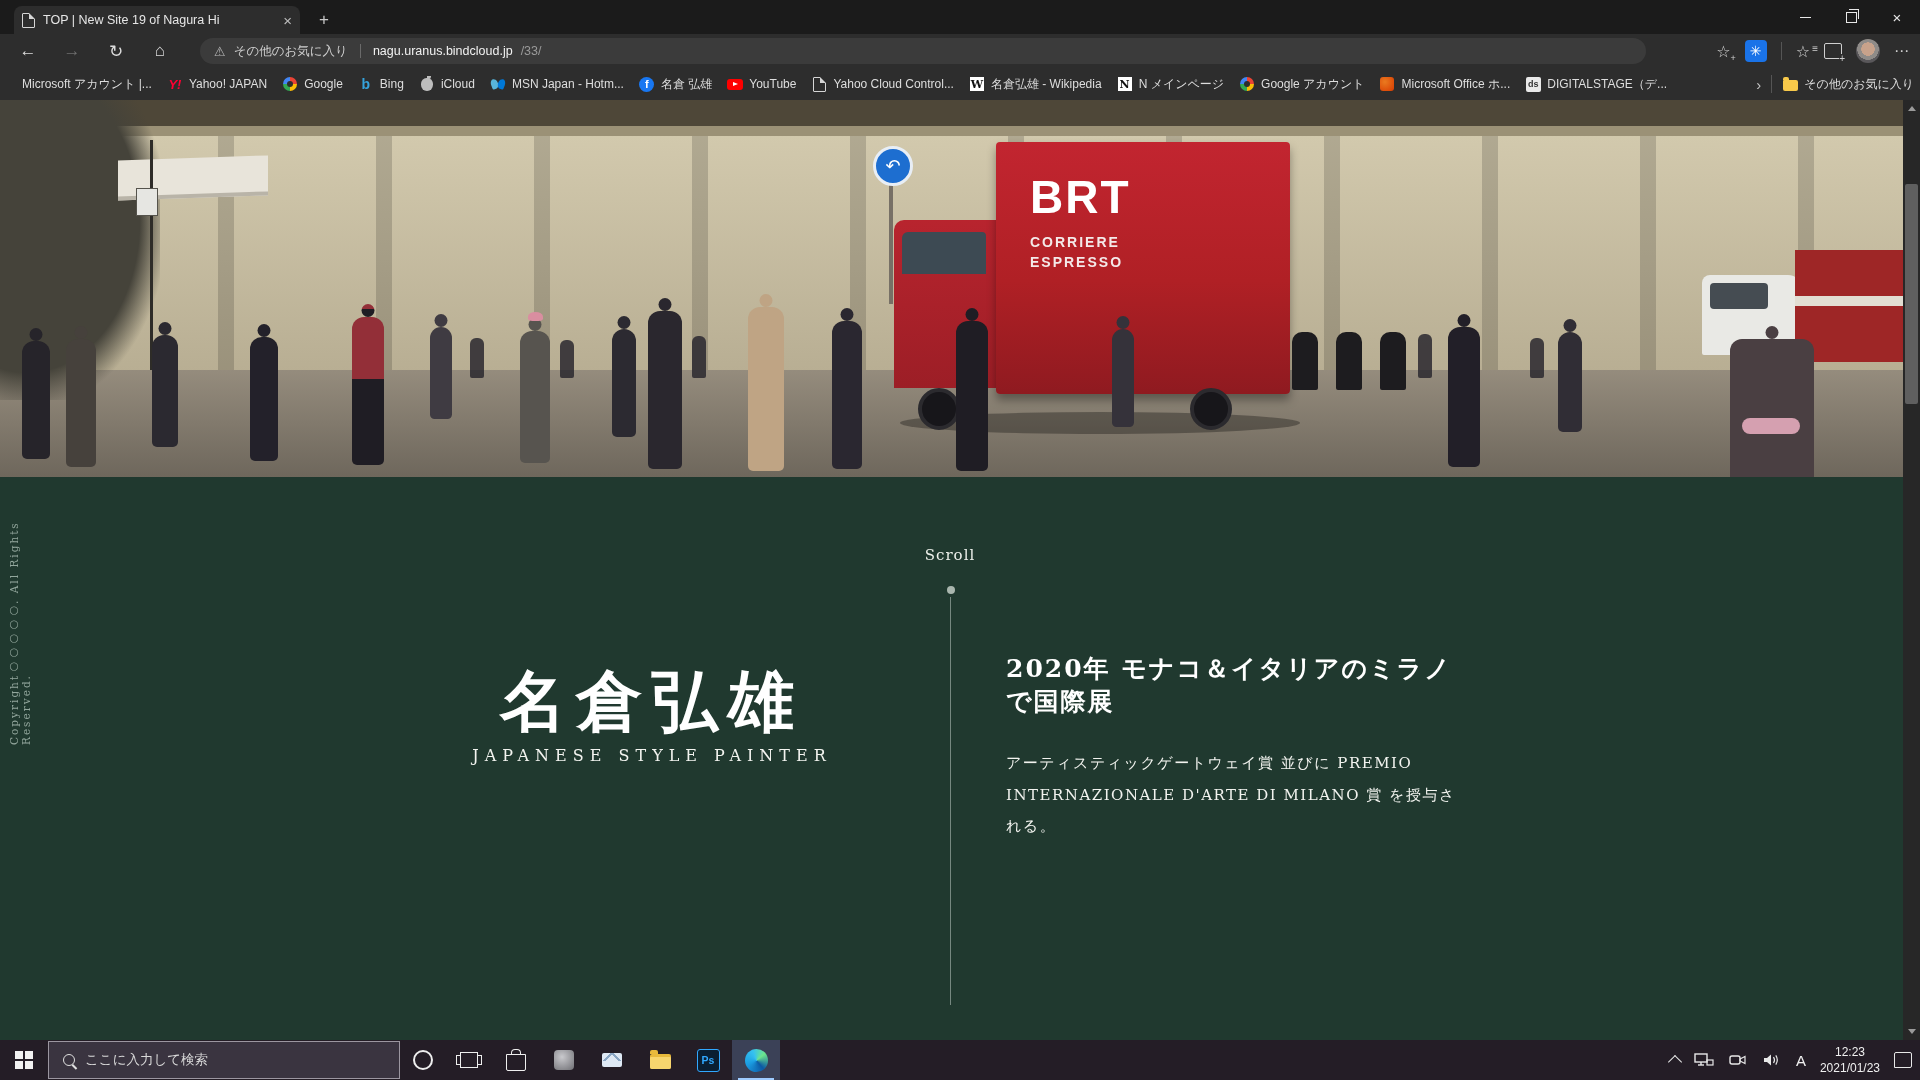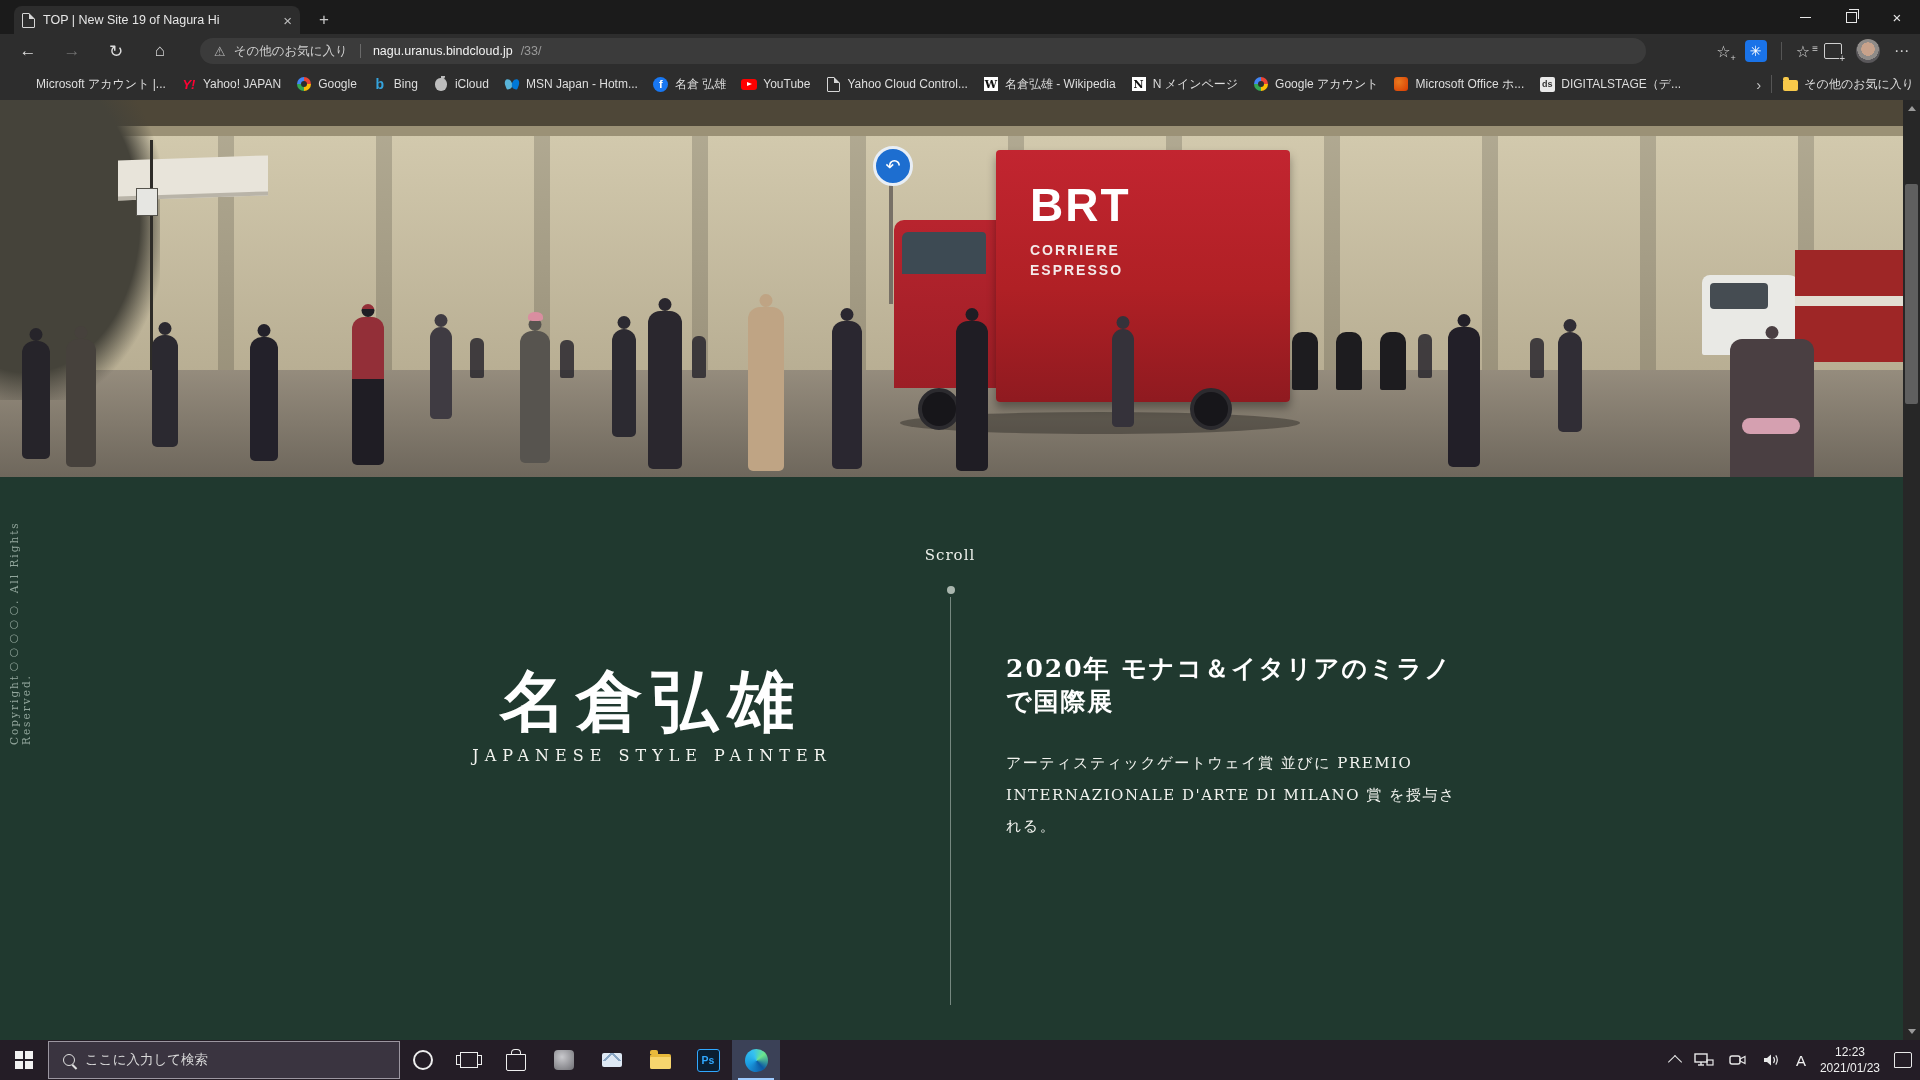--- a/index.html
+++ b/index.html
@@ -37,21 +37,21 @@
   .tb-div{width:1px;height:18px;background:#555;}
   .star-lines::after{content:"\2261";position:absolute;right:-8px;top:1px;font-size:10px;color:#cfcfcf;}
   .collections{width:16px;height:14px;border:1.4px solid #cfcfcf;border-radius:2px;position:relative;}
   .collections::before{content:"+";position:absolute;right:-4px;bottom:-6px;background:#2d2d2d;color:#cfcfcf;
     font-size:10px;line-height:10px;}
   .avatar{width:24px;height:24px;border-radius:50%;
     background:radial-gradient(circle at 50% 42%,#c8a28b 0 36%,#8f8b88 37% 58%,#59575a 59% 100%);}
   .dots{color:#cfcfcf;font-size:15px;letter-spacing:1px;}
   
   .bookmarks{position:absolute;left:0;top:68px;width:1920px;height:32px;background:#2d2d2d;display:flex;
-    align-items:center;padding-left:14px;box-sizing:border-box;gap:15px;}
+    align-items:center;box-sizing:border-box;gap:15px;}
   .bm{display:flex;align-items:center;gap:6px;color:#dedede;font-size:12px;white-space:nowrap;flex-shrink:1;
     overflow:hidden;}
   .bm-right{position:absolute;right:6px;top:0;height:32px;display:flex;align-items:center;gap:10px;
     background:#2d2d2d;padding-left:8px;}
   .chev{color:#c4c4c4;font-size:15px;}
   
   .fi{width:16px;height:16px;display:flex;align-items:center;justify-content:center;flex:none;}
   .fi-ms{display:grid;grid-template-columns:7px 7px;grid-template-rows:7px 7px;gap:1px;}
   .fi-ms i{display:block;}
   .fi-ms i:nth-child(1){background:#f25022;}.fi-ms i:nth-child(2){background:#7fba00;}
@@ -96,21 +96,21 @@
     background-blend-mode:multiply;}
   .ground{position:absolute;left:0;top:270px;width:100%;height:107px;
     background:linear-gradient(#958c7d,#6e675c);}
   .treeblob{position:absolute;left:-30px;top:0;width:190px;height:300px;
     background:radial-gradient(ellipse at 30% 40%,#45433a 0 60%,rgba(69,67,58,0) 75%);}
   .canopy{position:absolute;left:118px;top:58px;width:150px;height:36px;background:#e8e4da;
     transform:skewY(-2deg);border-bottom:4px solid #b9b4a8;}
   .lamp{position:absolute;left:150px;top:40px;width:3px;height:230px;background:#2e2c28;}
   .lampsign{position:absolute;left:136px;top:88px;width:20px;height:26px;background:#e6e6e2;border:1px solid #55534c;}
   
-  .truck-box{position:absolute;left:996px;top:50px;width:294px;height:252px;border-radius:4px;
+  .truck-box{position:absolute;left:996px;top:42px;width:294px;height:252px;border-radius:4px;
     background:linear-gradient(180deg,#c22530 0,var(--truck_red,#b02025) 55%,#8f1a20 100%);box-shadow:0 6px 10px rgba(0,0,0,.35);}
   .truck-box .brt{position:absolute;left:34px;top:28px;color:#fff;font-weight:bold;font-size:46px;
     font-family:"Liberation Sans",sans-serif;letter-spacing:2px;}
   .truck-box .l2{position:absolute;left:34px;top:92px;color:#f4e9e9;font-size:14px;font-weight:bold;letter-spacing:2px;}
   .truck-box .l3{position:absolute;left:34px;top:112px;color:#f4e9e9;font-size:14px;font-weight:bold;letter-spacing:2px;}
   .truck-cab{position:absolute;left:894px;top:120px;width:110px;height:168px;border-radius:10px 4px 0 0;
     background:linear-gradient(180deg,#b8242e,#9c1e26);}
   .windshield{position:absolute;left:902px;top:132px;width:84px;height:42px;border-radius:6px 4px 0 0;background:#3d4a53;}
   .wheel{position:absolute;top:288px;width:34px;height:34px;border-radius:50%;background:#17161a;border:4px solid #2b2a2e;}
   .truckshadow{position:absolute;left:900px;top:312px;width:400px;height:22px;border-radius:50%;background:rgba(0,0,0,.30);}

